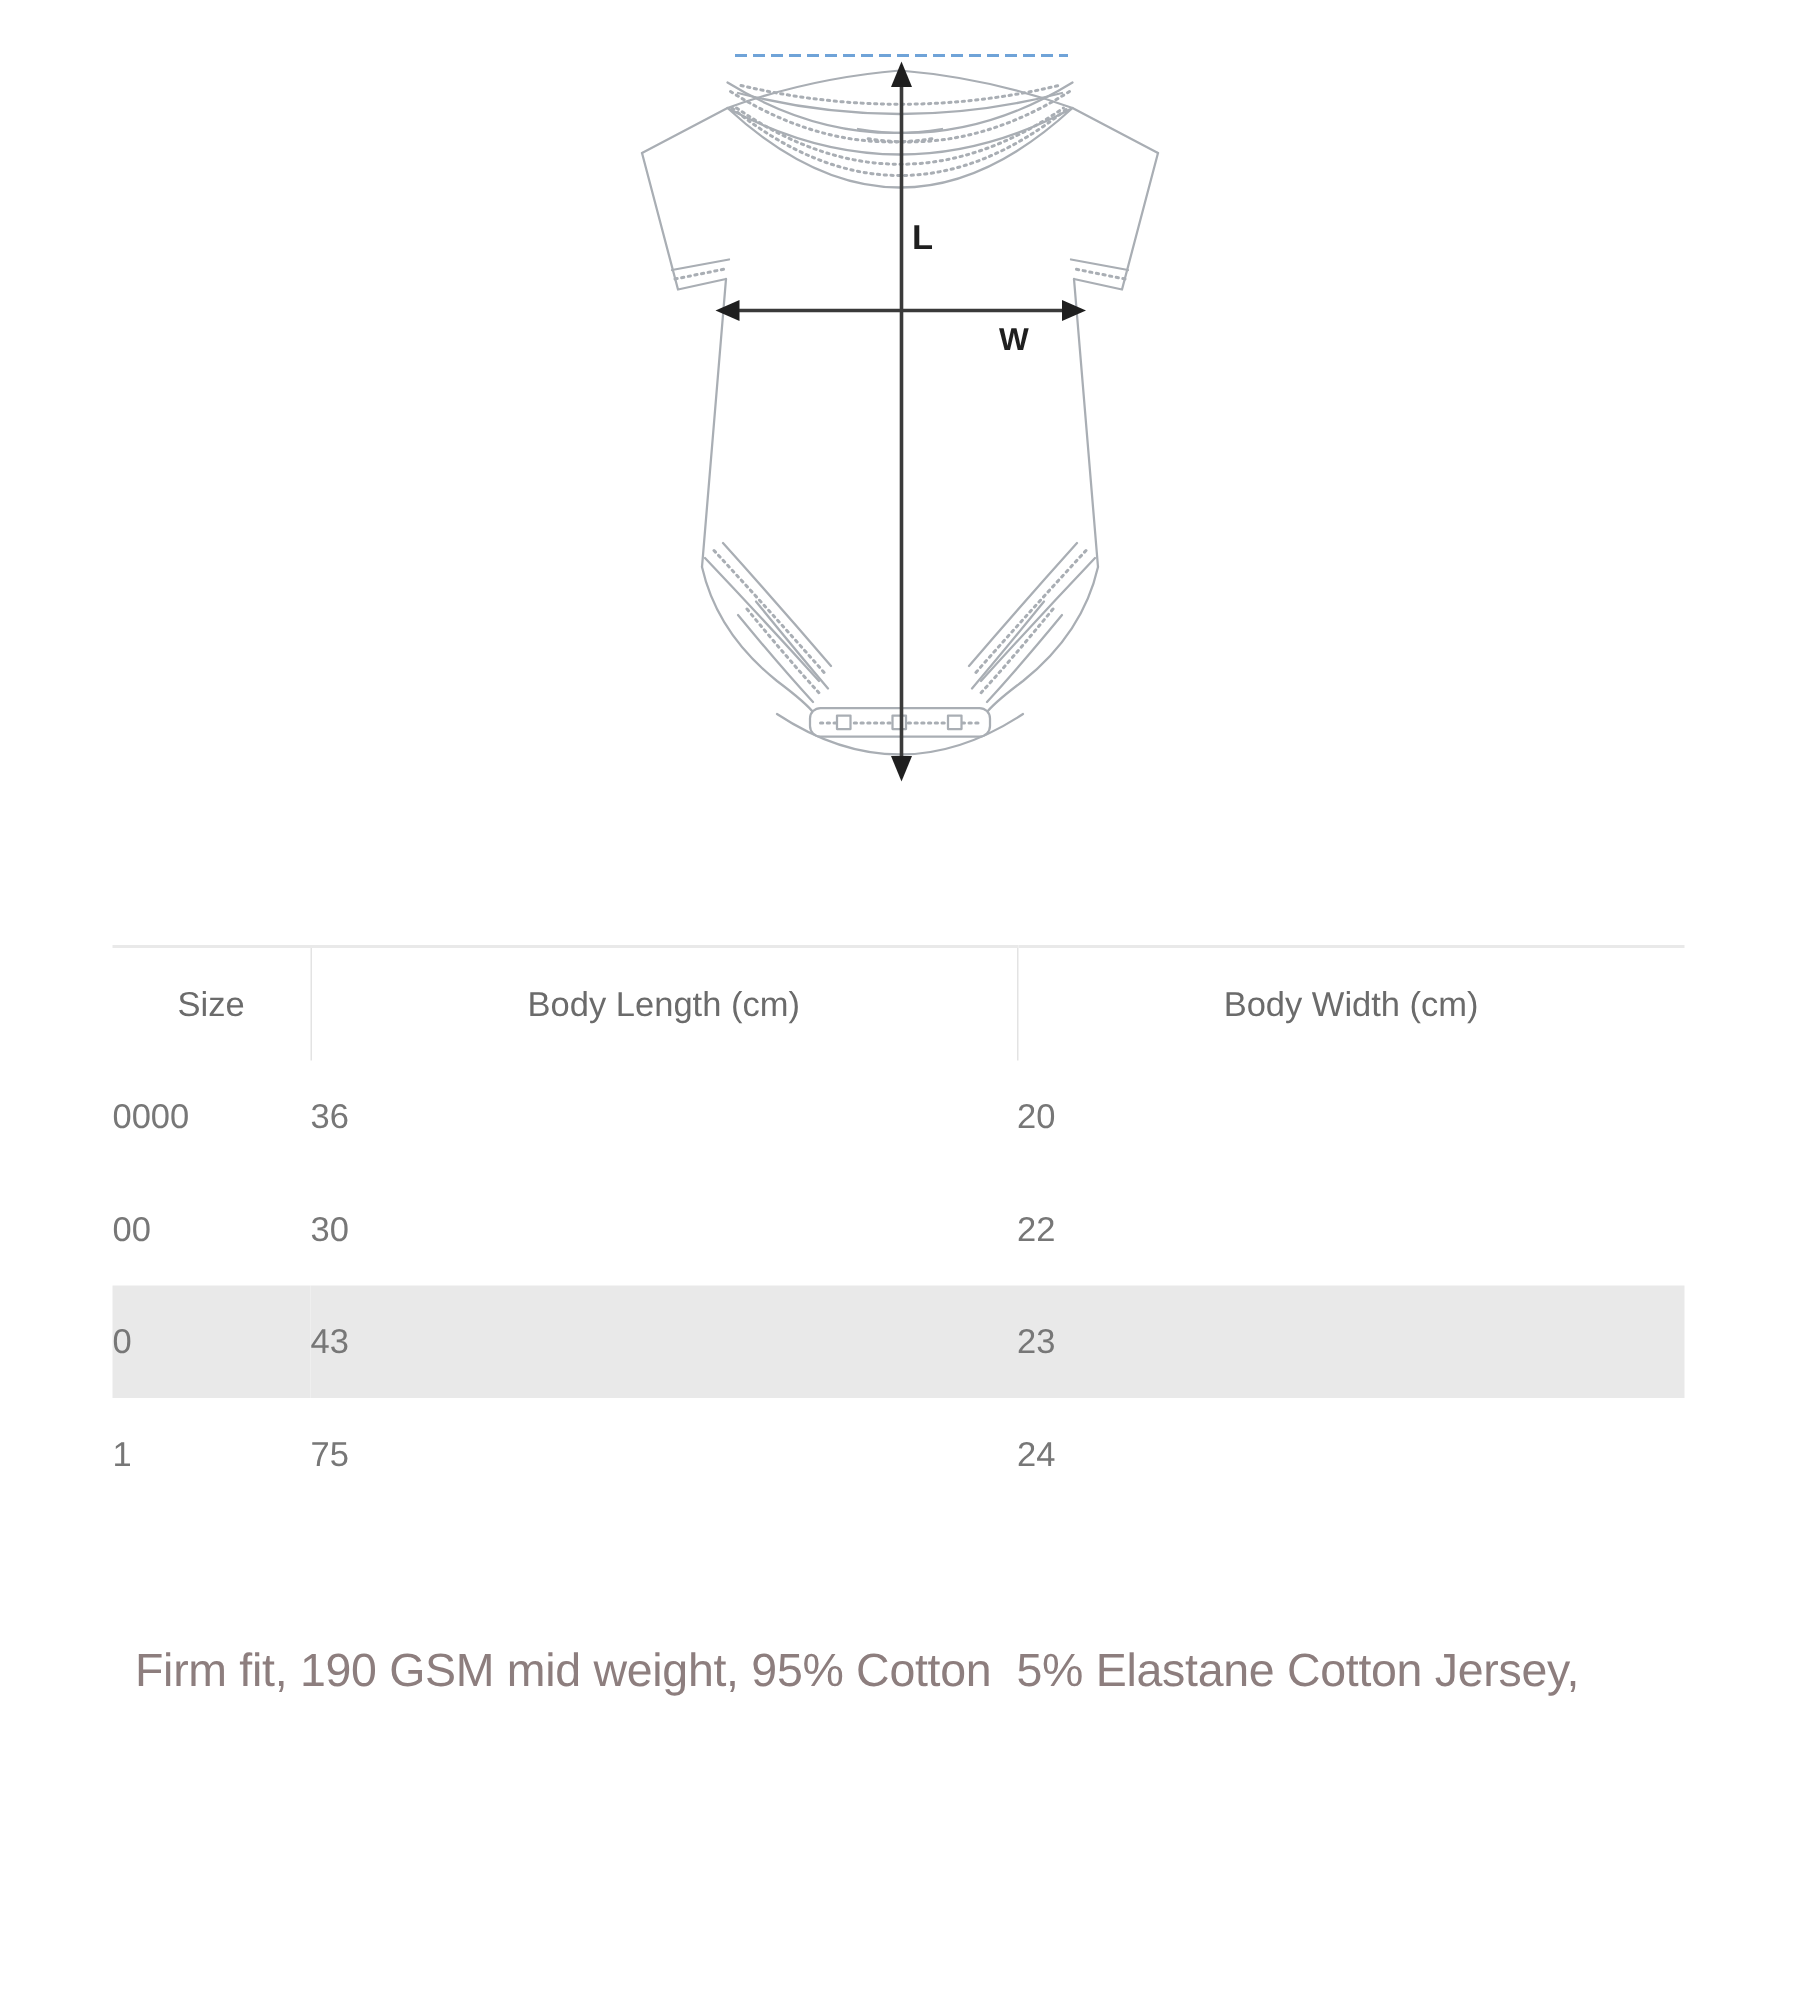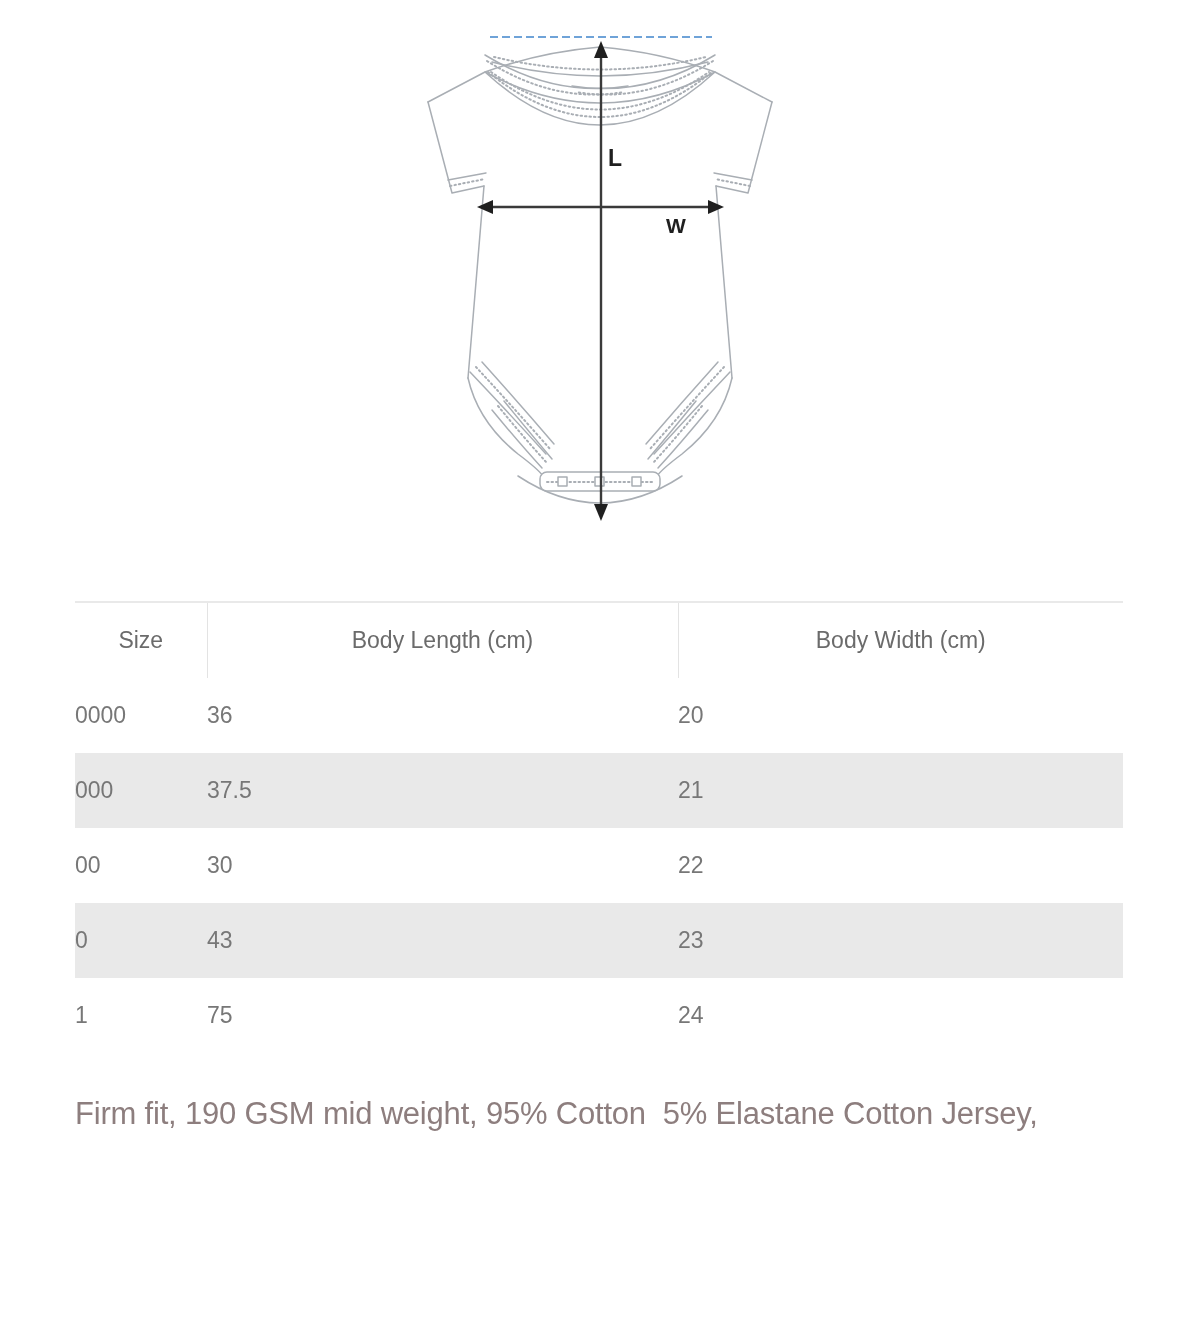--- a/index.html
+++ b/index.html
@@ -21,21 +21,21 @@
     top: 10px;
     width: 420px;
     height: 545px;
   }
   .diagram-wrap svg { display: block; width: 100%; height: 100%; }
 
   
   table.size-table {
     position: absolute;
     left: 75px;
-    top: 601px;
+    top: 630px;
     width: 1048px;
     border-collapse: collapse;
     table-layout: fixed;
   }
   table.size-table col.c1 { width: 132px; }
   table.size-table col.c2 { width: 471px; }
   table.size-table col.c3 { width: 445px; }
 
   table.size-table th {
     height: 76px;
@@ -55,21 +55,21 @@
     font-weight: 400;
     color: #777777;
     text-align: left;
     vertical-align: middle;
   }
   table.size-table tr.alt td { background: #e9e9e9; }
 
   
   .description {
     position: absolute;
-    left: 75px;
+    left: 90px;
     top: 1086px;
     width: 1060px;
     font-size: 31px;
     line-height: 56px;
     color: #8d7e7e;
     letter-spacing: -0.2px;
   }
   .description .line { white-space: pre-wrap; }
 </style>
 </head>
@@ -160,25 +160,20 @@
         <th class="divided">Body Length (cm)</th>
         <th>Body Width (cm)</th>
       </tr>
     </thead>
     <tbody>
       <tr>
         <td>0000</td>
         <td>36</td>
         <td>20</td>
       </tr>
-      <tr class="alt">
-        <td>000</td>
-        <td>37.5</td>
-        <td>21</td>
-      </tr>
       <tr>
         <td>00</td>
         <td>30</td>
         <td>22</td>
       </tr>
       <tr class="alt">
         <td>0</td>
         <td>43</td>
         <td>23</td>
       </tr>

